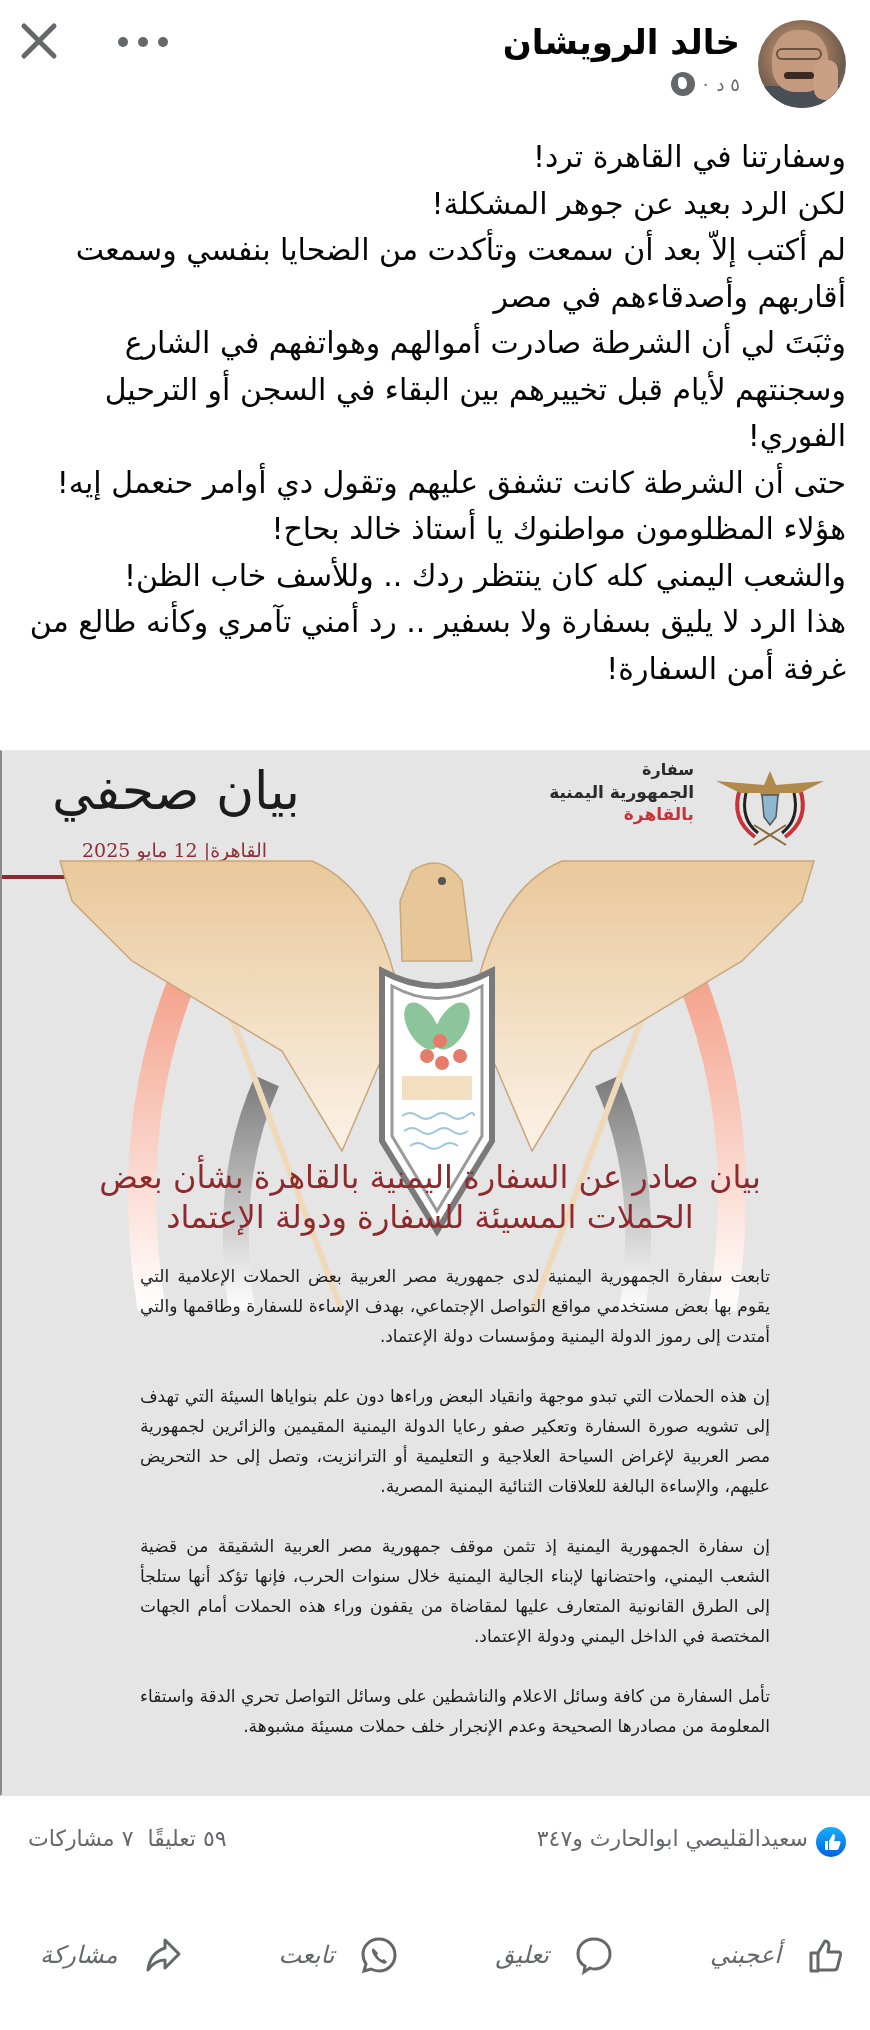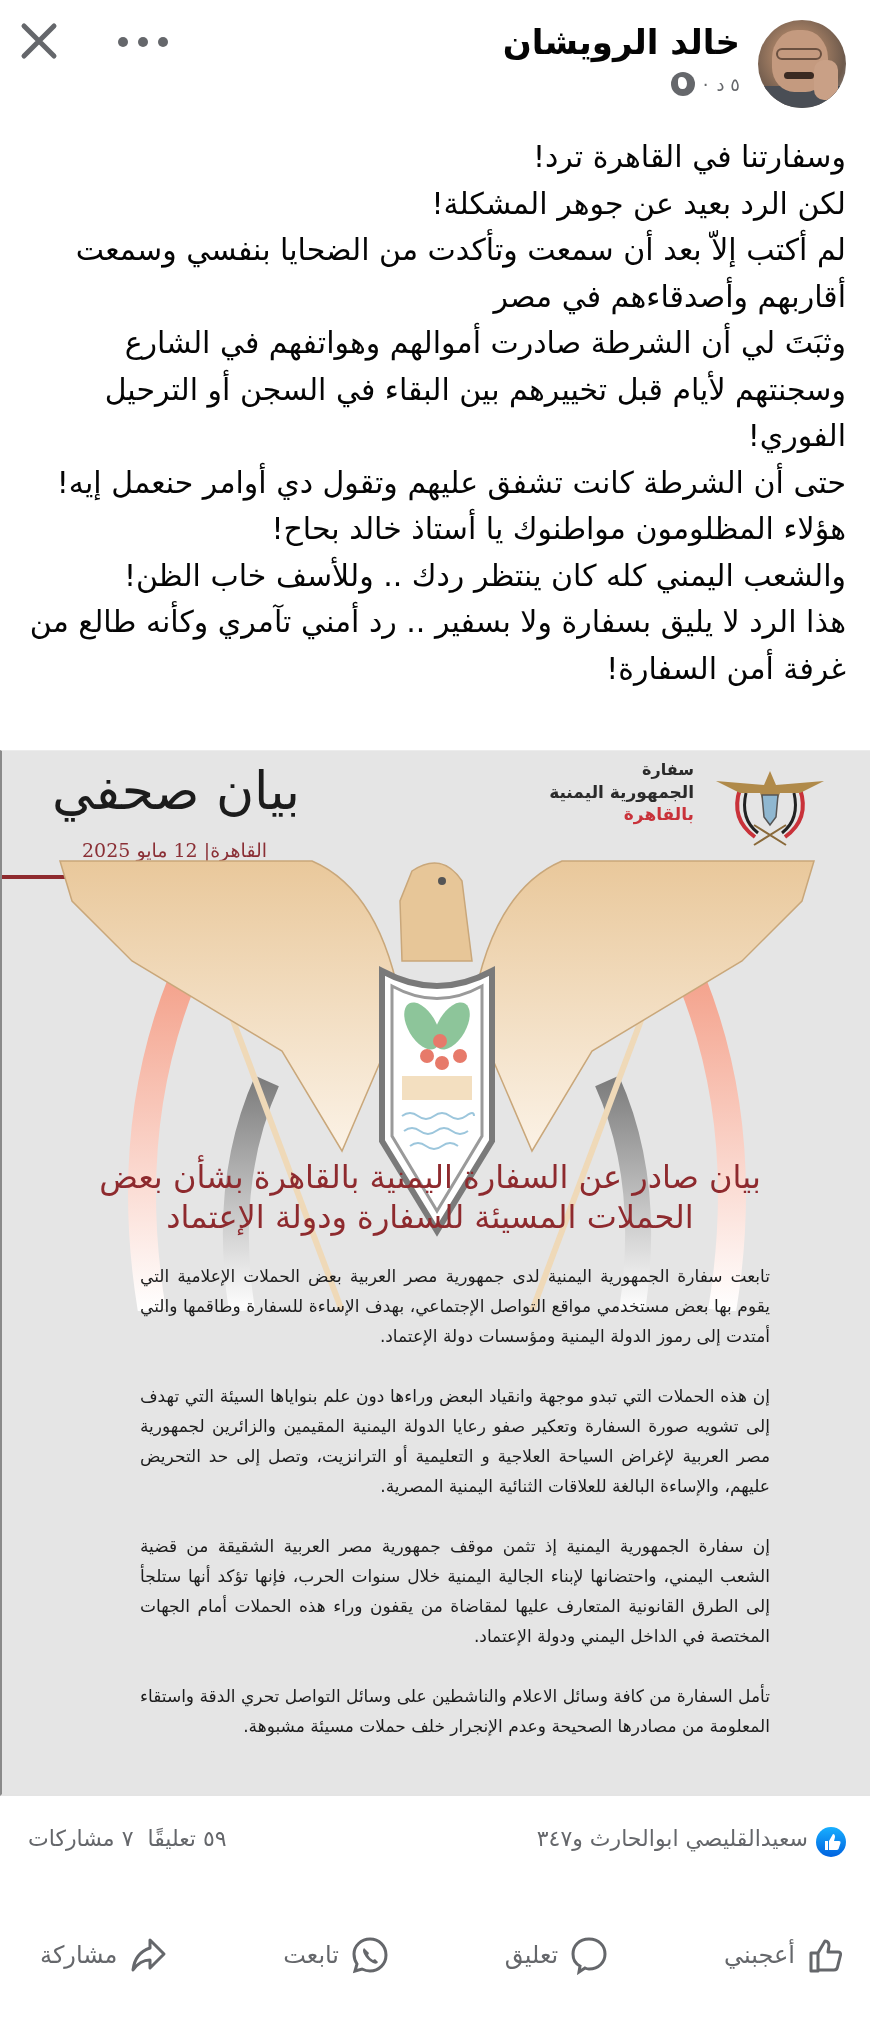--- a/index.html
+++ b/index.html
@@ -50,21 +50,21 @@
     .statement-body p { margin-bottom: 30px; }
 
     
     .reactions { position: absolute; top: 1812px; left: 0; width: 870px; height: 60px; }
     .like-badge { position: absolute; right: 24px; top: 15px; width: 30px; height: 30px; border-radius: 50%; background: linear-gradient(#18afff, #0062df); }
     .likers { position: absolute; right: 62px; top: 14px; font-size: 22px; color: #65676b; direction: rtl; }
     .counts { position: absolute; left: 28px; top: 14px; font-size: 22px; color: #65676b; direction: rtl; display: flex; gap: 14px; }
 
     
     .actions { position: absolute; top: 1910px; left: 0; width: 870px; height: 90px; display: flex; direction: rtl; justify-content: space-between; padding: 0 24px 0 40px; }
-    .action { display: flex; align-items: center; gap: 11px; direction: rtl; cursor: pointer; font-size: 24px; color: #65676b; height: 90px; }
+    .action { display: flex; align-items: center; gap: 25px; direction: rtl; cursor: pointer; font-size: 24px; color: #65676b; height: 90px; font-style: italic; }
     .action svg { width: 40px; height: 40px; }
   </style>
 </head>
 <body>
 
 <div class="header">
   <div class="avatar">
     <div class="suit"></div>
     <div class="face"></div>
     <div class="glasses"></div>

